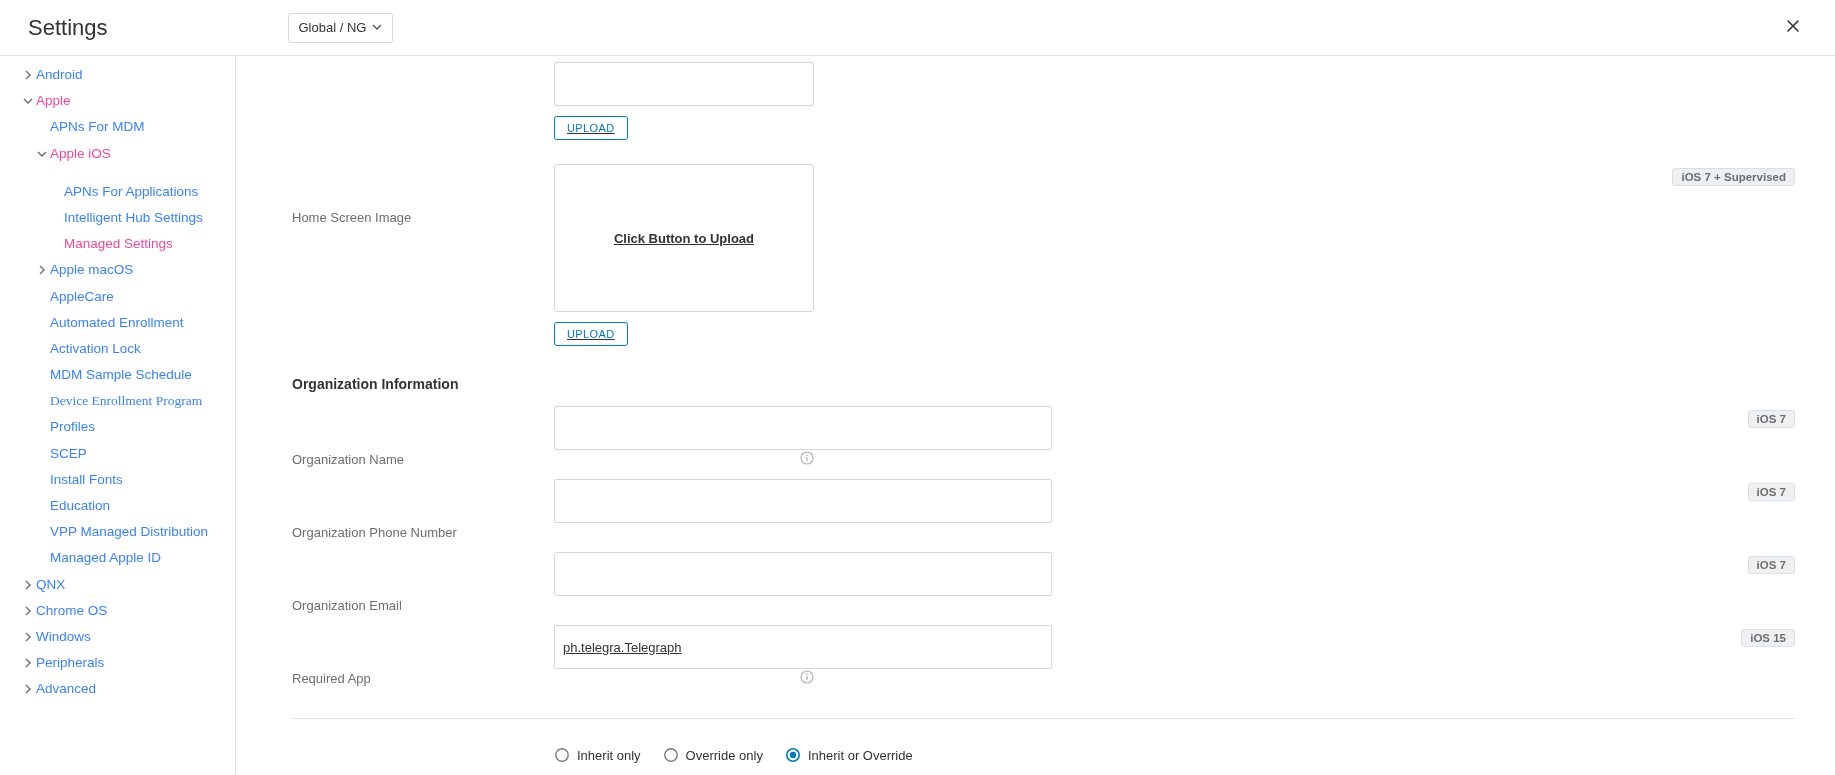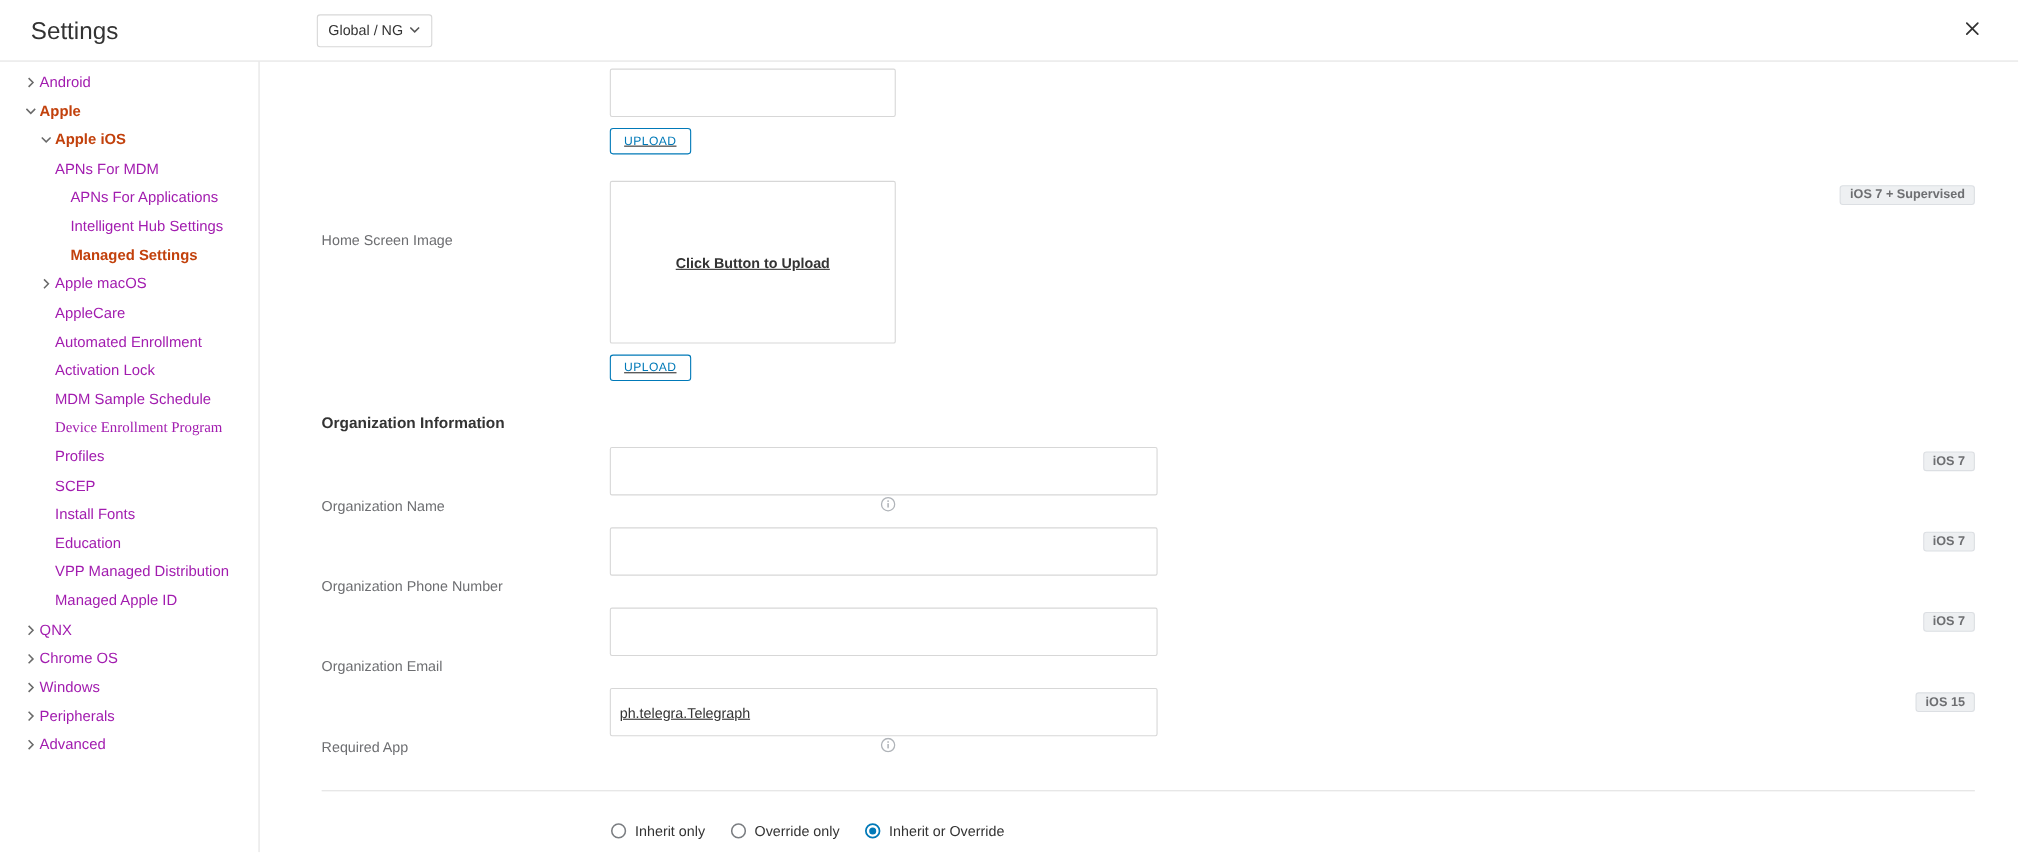--- a/index.html
+++ b/index.html
@@ -83,30 +83,30 @@
   
   .sidebar-scroll::-webkit-scrollbar { width: 12px; }
   .sidebar-scroll::-webkit-scrollbar-track { background: #f0f0f0; }
   .sidebar-scroll::-webkit-scrollbar-thumb { background: #c1c1c1; border-radius: 0; }
 
   .nav { list-style: none; margin: 0; padding: 6px 0 20px 0; }
   .nav li { line-height: 1.2; }
   .nav a {
     display: block;
     padding: 5px 10px 5px 36px;
-    color: #a21caf;
+    color: #3b82f6;
     text-decoration: none;
     font-size: 13.5px;
     cursor: pointer;
     white-space: nowrap;
   }
   .nav .lvl1 > a { padding-left: 36px; }
   .nav .lvl2 > a { padding-left: 50px; }
   .nav .lvl3 > a { padding-left: 64px; }
-  .nav .bold > a { font-weight: 700; color: #c2410c; }
+  .nav .bold > a { font-weight: 400; color: #ec4899; }
   .nav .expander {
     position: relative;
   }
   .nav .caret {
     position: absolute;
     left: 0; top: 50%; transform: translateY(-50%);
     width: 16px; height: 16px;
     display: inline-flex; align-items: center; justify-content: center;
     color: #6a6a6a;
   }
@@ -281,32 +281,32 @@
                   </svg>
                 </span><span>Android</span></a>
             </li>
             <li class="lvl1 expander bold">
               <a style="position: relative;"><span class="caret">
                   <svg width="10" height="10" viewBox="0 0 10 10">
                     <path d="M1 3 L5 7 L9 3" fill="none" stroke="#6a6a6a" stroke-width="1.4"></path>
                   </svg>
                 </span><span>Apple</span></a>
             </li>
+            <li class="lvl2">
+              <a style="position: relative;"><span>APNs For MDM</span></a>
+            </li>
             <li class="lvl2 expander bold">
               <a style="position: relative;"><span class="caret">
                   <svg width="10" height="10" viewBox="0 0 10 10">
                     <path d="M1 3 L5 7 L9 3" fill="none" stroke="#6a6a6a" stroke-width="1.4"></path>
                   </svg>
                 </span><span>Apple iOS</span></a>
             </li>
-            <li class="lvl2">
-              <a style="position: relative;"><span>APNs For MDM</span></a>
-            </li>
             <li class="lvl3">
-              <a style="position: relative;"><span>APNs For Applications</span></a>
+              <a style="position: relative; margin-top: 12px;"><span>APNs For Applications</span></a>
             </li>
             <li class="lvl3">
               <a style="position: relative;"><span>Intelligent Hub Settings</span></a>
             </li>
             <li class="lvl3 bold">
               <a style="position: relative;"><span>Managed Settings</span></a>
             </li>
             <li class="lvl2 expander">
               <a style="position: relative;"><span class="caret">
                   <svg width="10" height="10" viewBox="0 0 10 10">

